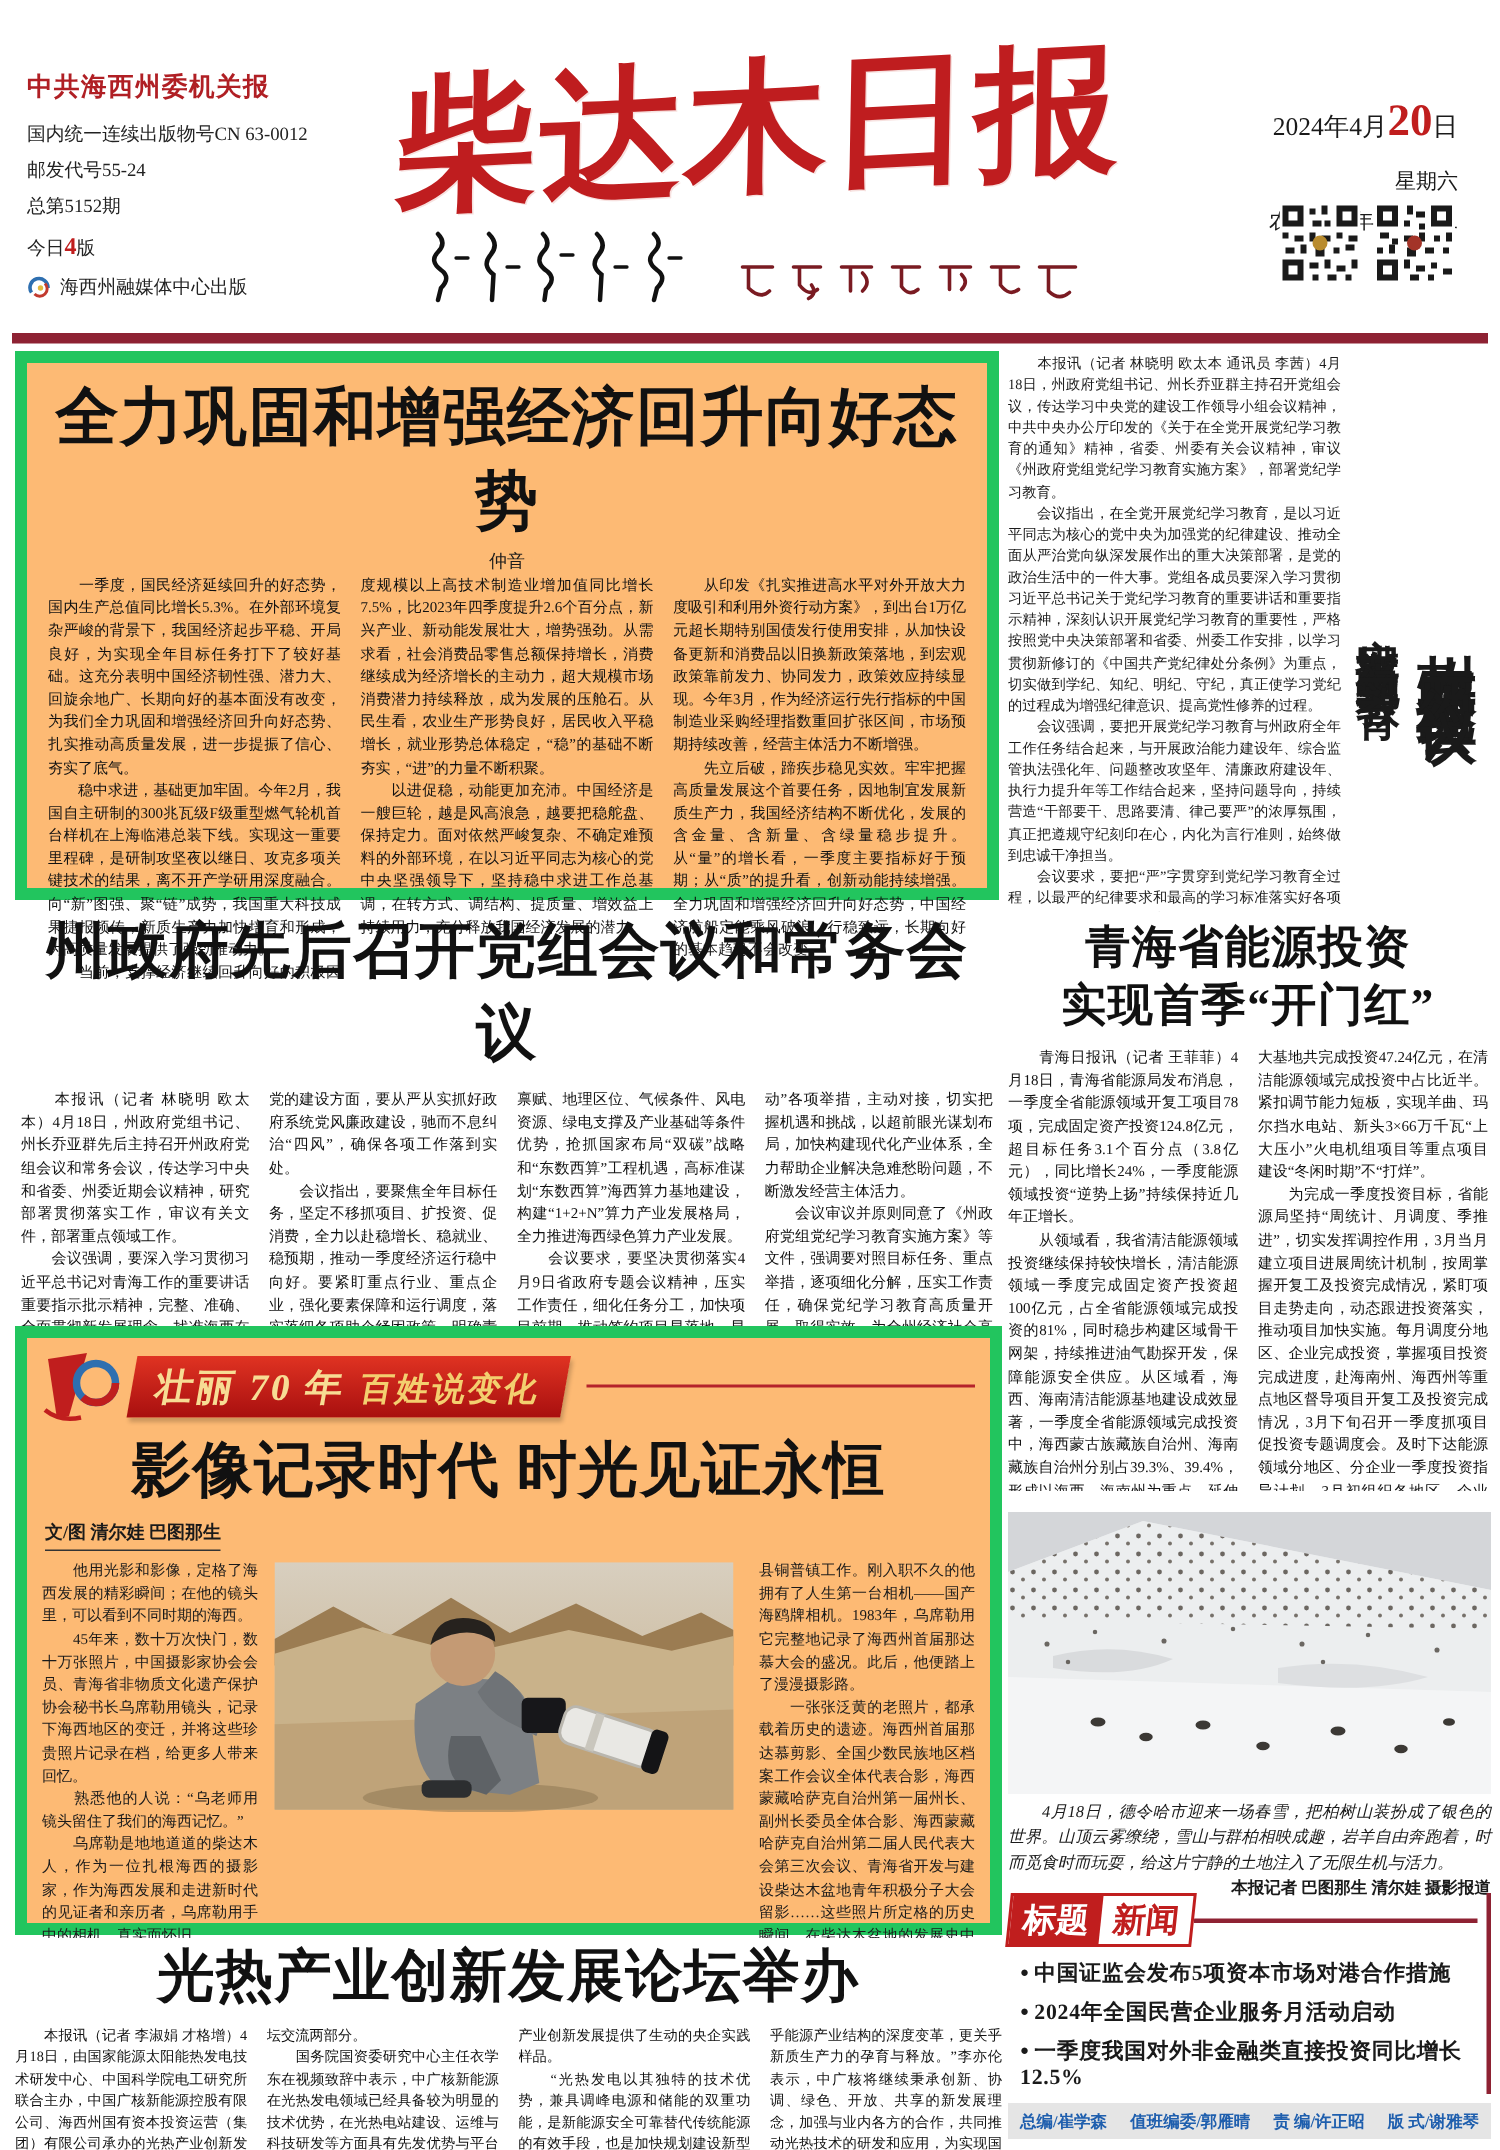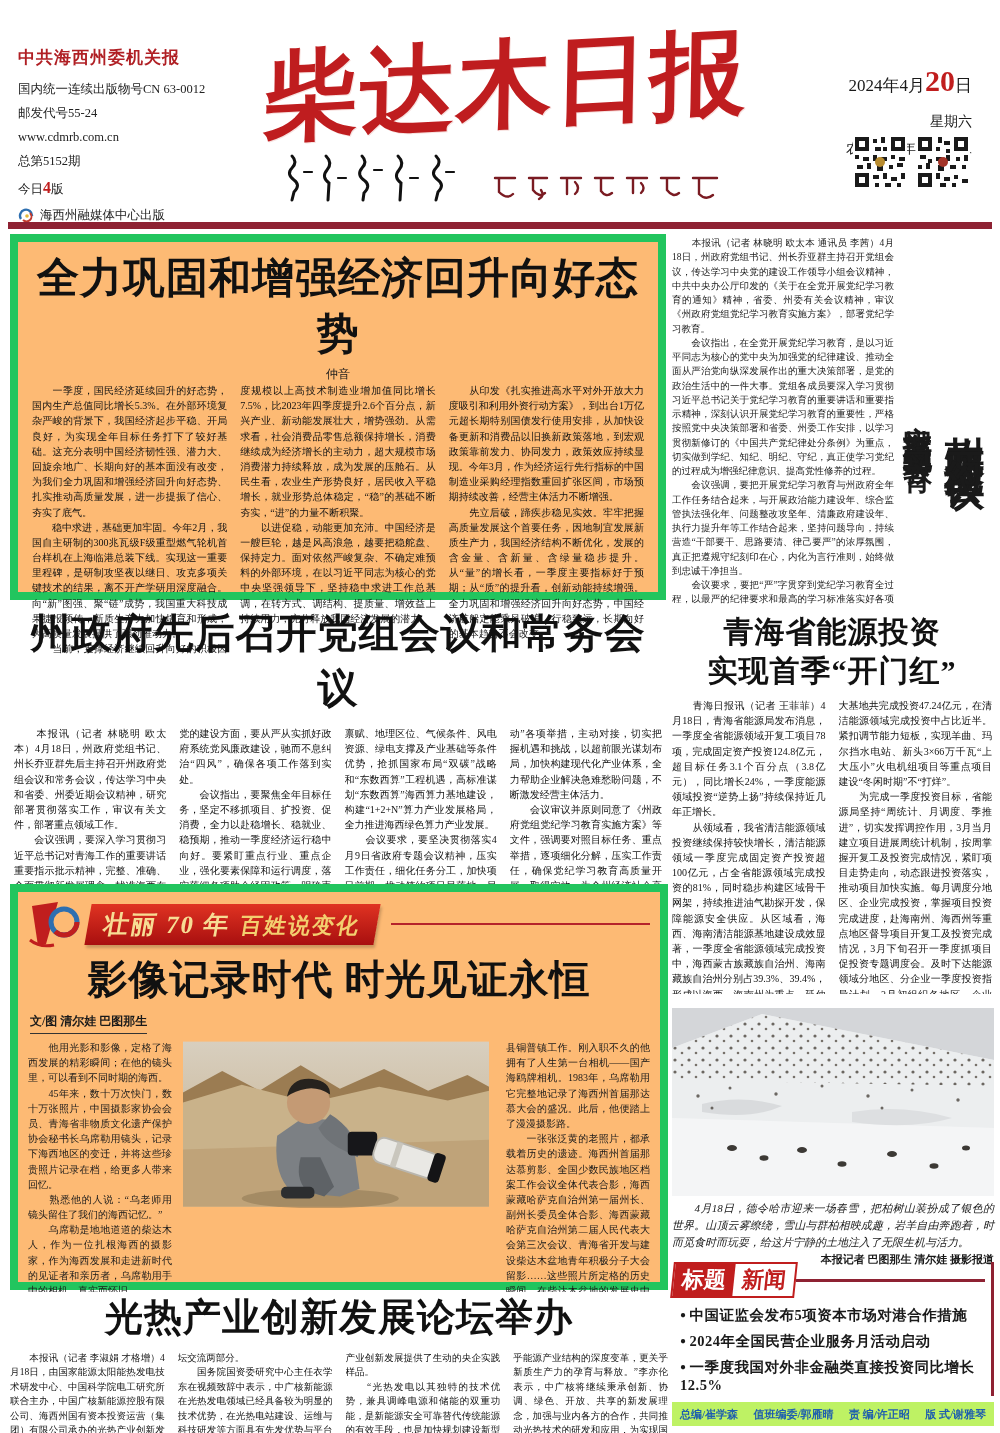--- a/index.html
+++ b/index.html
@@ -103,32 +103,31 @@
   .hn-b1 { background:#c01e1e; color:#fff; font-weight:900; font-size:22px; padding:1px 8px; }
   .hn-b2 { color:#c01e1e; font-weight:900; font-size:22px; padding:1px 8px; }
   .hn-topline { flex:1; height:3px; background:#8e2233; }
   .hn-items { list-style:none; margin-top:8px; }
   .hn-items li { font-size:14.5px; font-weight:bold; margin:7px 0 7px 8px; letter-spacing:0.5px; }
   .hn-items li::before { content:"● "; font-size:10px; vertical-align:2px; }
   .hn-foot { display:flex; align-items:center; margin-top:2px; }
   .hn-src { font-size:11px; font-weight:bold; margin-left:80px; }
   .hn-footline { flex:1; height:2px; background:#8e2233; margin-left:2px; }
 
-  .footerbar { left:672px; top:1402px; width:322px; height:24px; background:#bef264;
+  .footerbar { left:672px; top:1402px; width:322px; height:24px; background:#e5e5e5;
     color:#1f5fae; font-size:11px; font-weight:bold; display:flex;
     align-items:center; justify-content:space-between; padding:0 8px; }
 </style>
 </head>
 <body>
 
 <div class="abs mh-left">
   <div class="mh-organ">中共海西州委机关报</div>
   <div class="mh-line">国内统一连续出版物号CN 63-0012</div>
   <div class="mh-line">邮发代号55-24</div>
-  <div class="mh-line">www.cdmrb.com.cn</div>
   <div class="mh-line">总第5152期</div>
   <div class="mh-line mh-pages"><span>今日</span><b>4</b><span>版</span></div>
   <div class="mh-line mh-pub">
     <svg class="pub-logo" width="18" height="18" viewBox="0 0 18 18">
       <path d="M3 12 A6 6 0 1 1 14 9" fill="none" stroke="#2e6fb0" stroke-width="2.4"></path>
       <path d="M5 13 A4.5 4.5 0 1 0 12 6" fill="none" stroke="#c23a2e" stroke-width="2"></path>
       <circle cx="9" cy="9" r="1.8" fill="#e2b93c"></circle>
     </svg>
     <span>海西州融媒体中心出版</span>
   </div>

